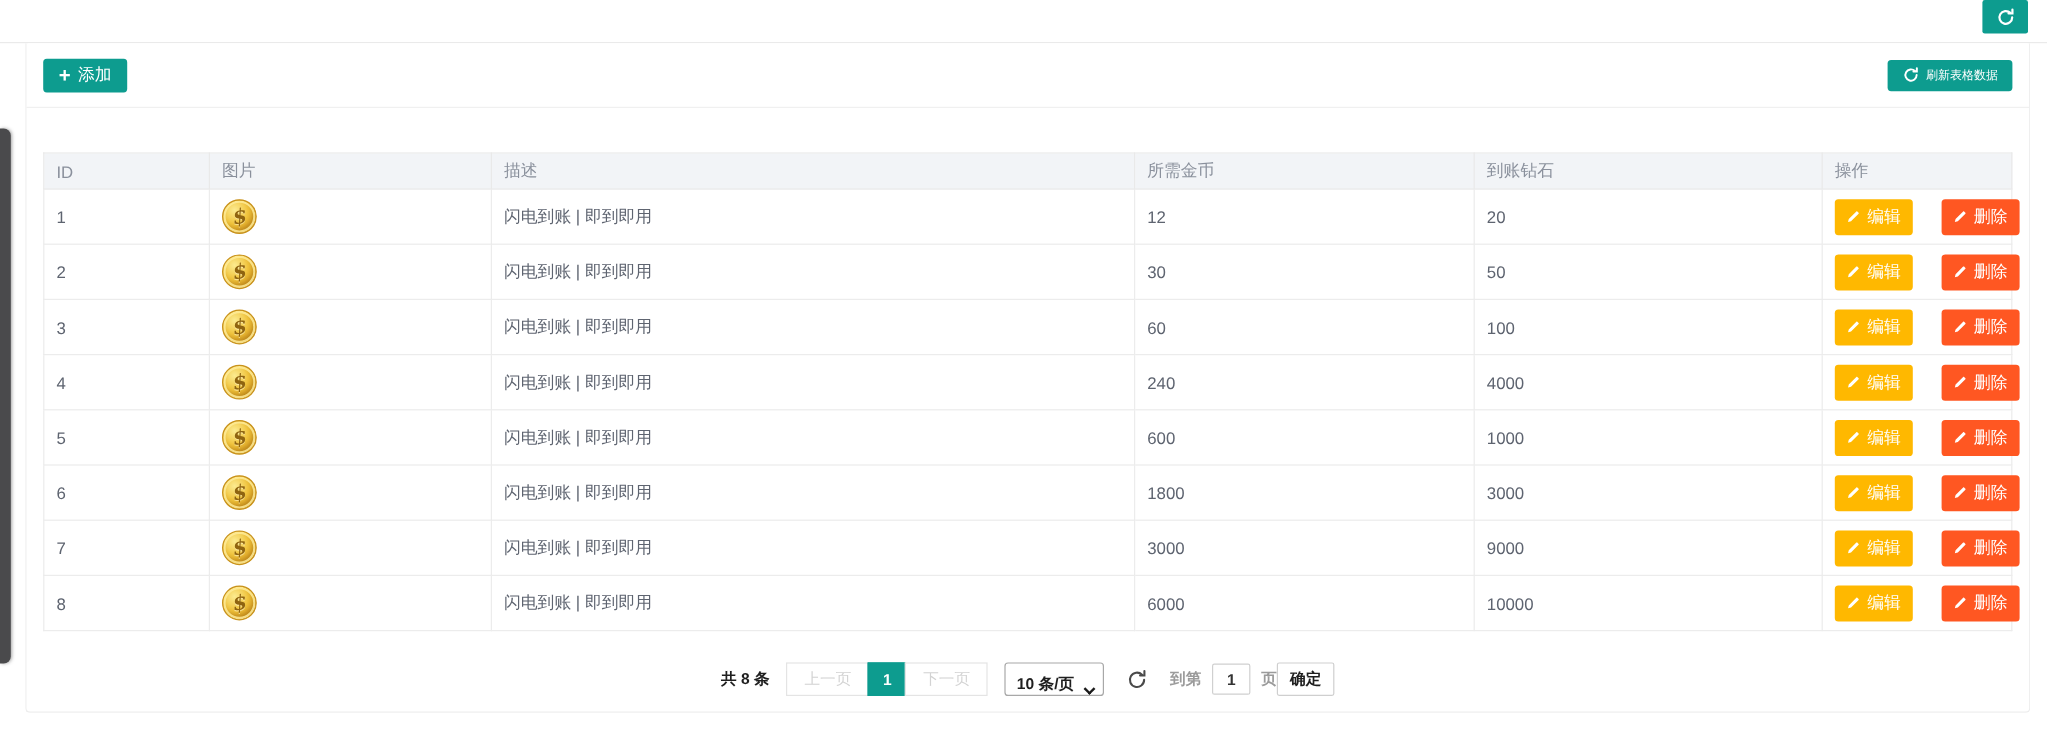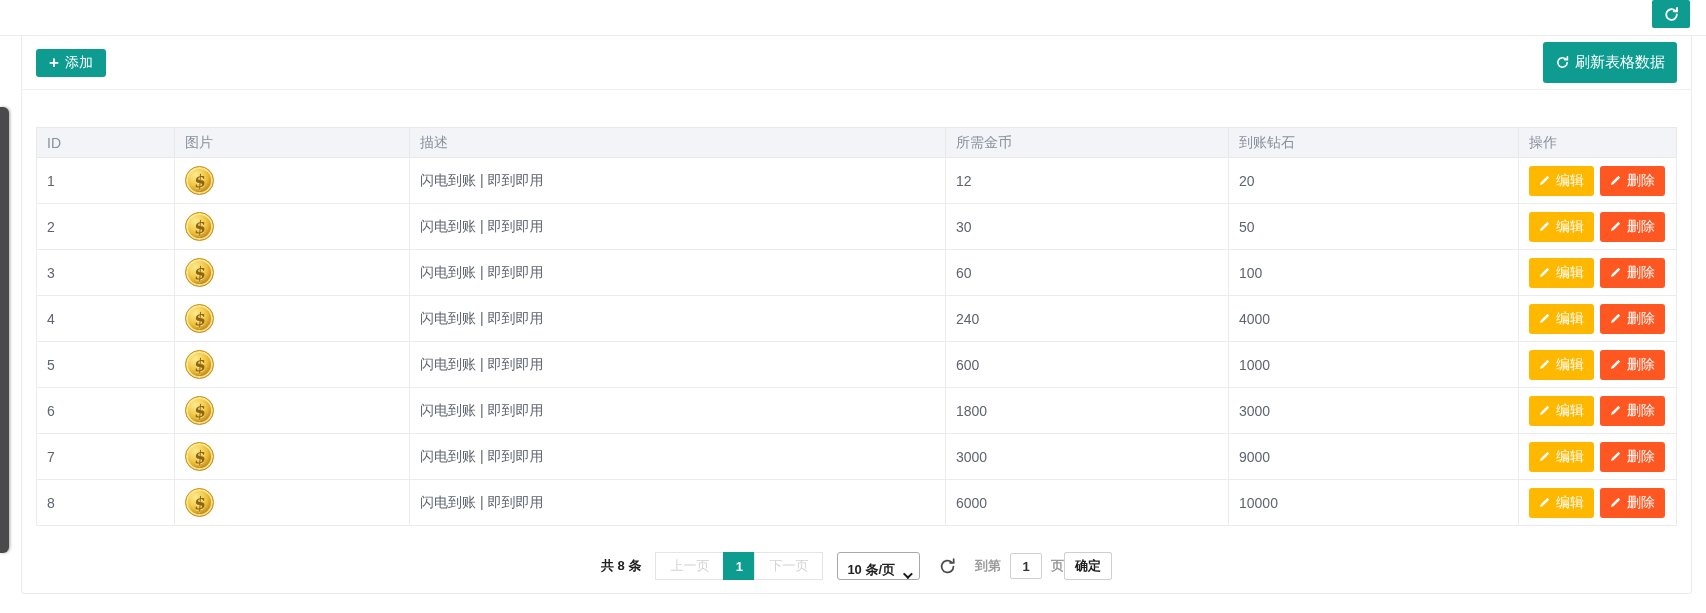--- a/index.html
+++ b/index.html
@@ -37,21 +37,21 @@
     height:54px; padding:0 14px;
     display:flex; align-items:center; justify-content:space-between;
     border-bottom:1px solid #F0F0F0;
   }
   .btn-teal {
     background:#0D9C8F; color:#fff; border:none; border-radius:3px;
     display:inline-flex; align-items:center; gap:6px; font-size:14px;
   }
   .btn-add { height:28px; padding:0 13px; }
   .btn-add .plus { font-size:17px; font-weight:bold; line-height:1; margin-top:-1px; }
-  .btn-refresh-table { height:41px; padding:0 12px; font-size:15px; gap:5px; }
+  .btn-refresh-table { height:26px; padding:0 12px; font-size:10px; gap:5px; }
 
   
   .table-wrap { margin:37px 14px 0; }
   table { width:100%; border-collapse:collapse; table-layout:fixed; }
   th {
     height:30px; background:#F2F4F7; border:1px solid #E9E9E9;
     color:#8A909C; font-weight:400; text-align:left; padding:0 10px; font-size:14px;
   }
   td { height:46px; border:1px solid #ECECEC; padding:0 10px; font-size:14px; color:#5E6470; }
   .coin {
@@ -64,21 +64,21 @@
   .coin span {
     font-family:"DejaVu Serif","Liberation Serif",serif;
     font-style:italic; font-weight:bold; font-size:17px; color:#8F6410;
     transform:rotate(-8deg); text-shadow:0 1px 0 rgba(255,245,200,.6);
   }
   .ops { white-space:nowrap; }
   .btn-op {
     height:30px; padding:0 10px; border:none; border-radius:3px; color:#fff;
     display:inline-flex; align-items:center; gap:6px; font-size:14px;
   }
-  .btn-edit { background:#FFB800; margin-right:2px; }
+  .btn-edit { background:#FFB800; margin-right:20px; }
   .btn-del  { background:#FF5722; }
 
   
   .pagination {
     margin-top:26px; display:flex; align-items:center; justify-content:center;
     font-size:13px; color:#333;
   }
   .pg-total { font-weight:700; color:#1f1f1f; margin-right:14px; }
   .pager { display:flex;justify-content:space-between; }
   .pg-btn {

